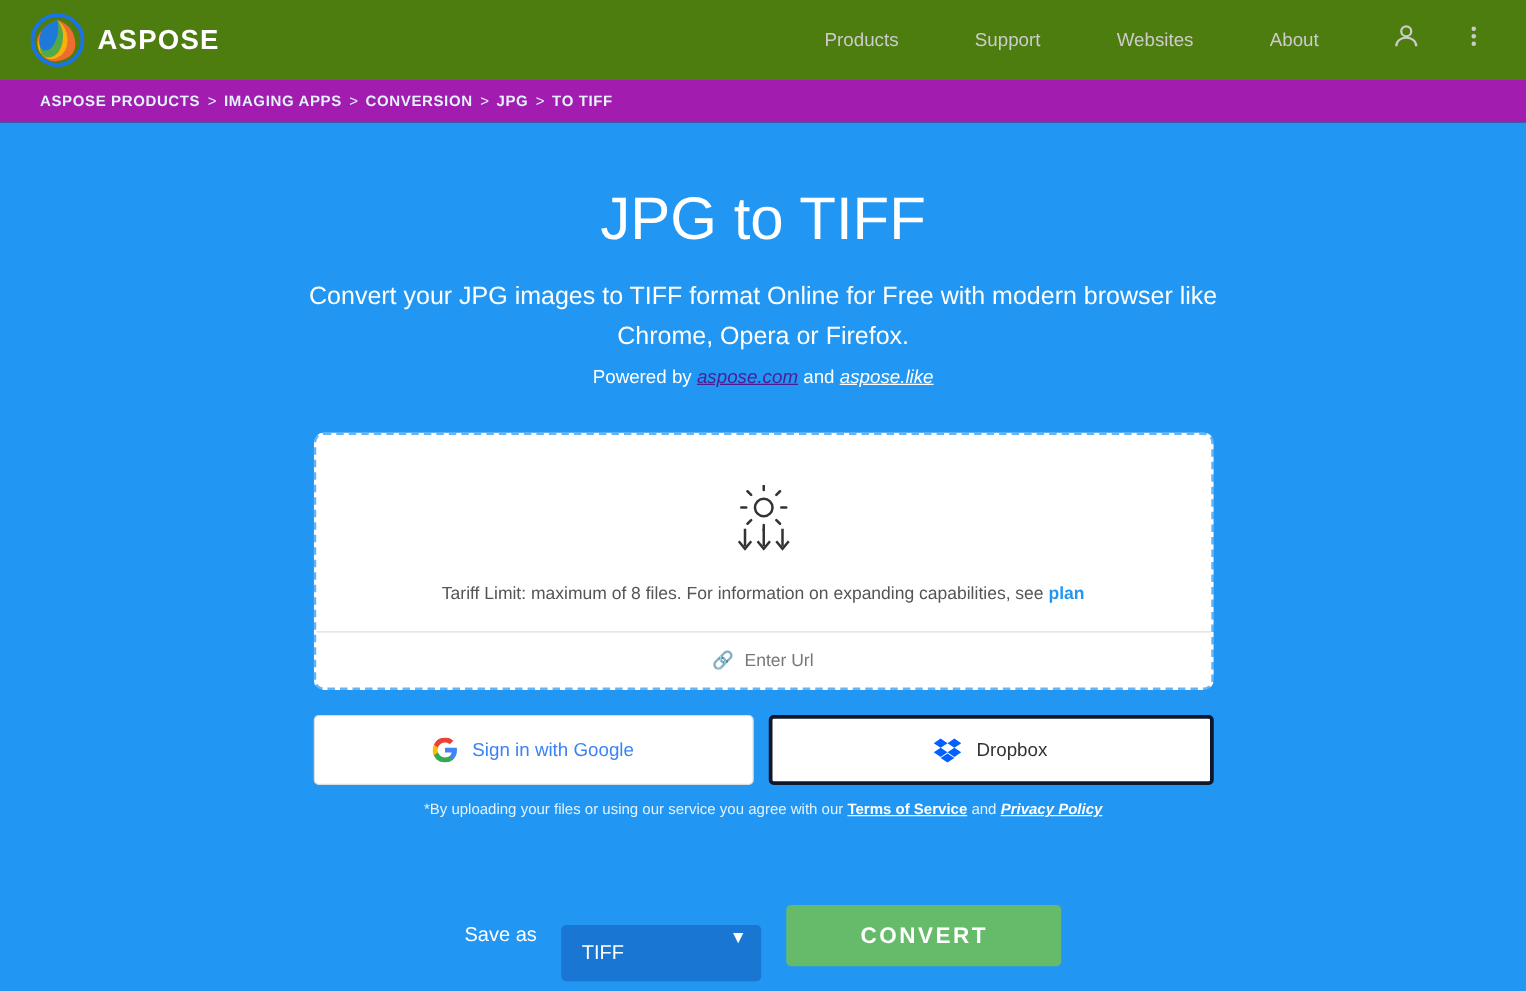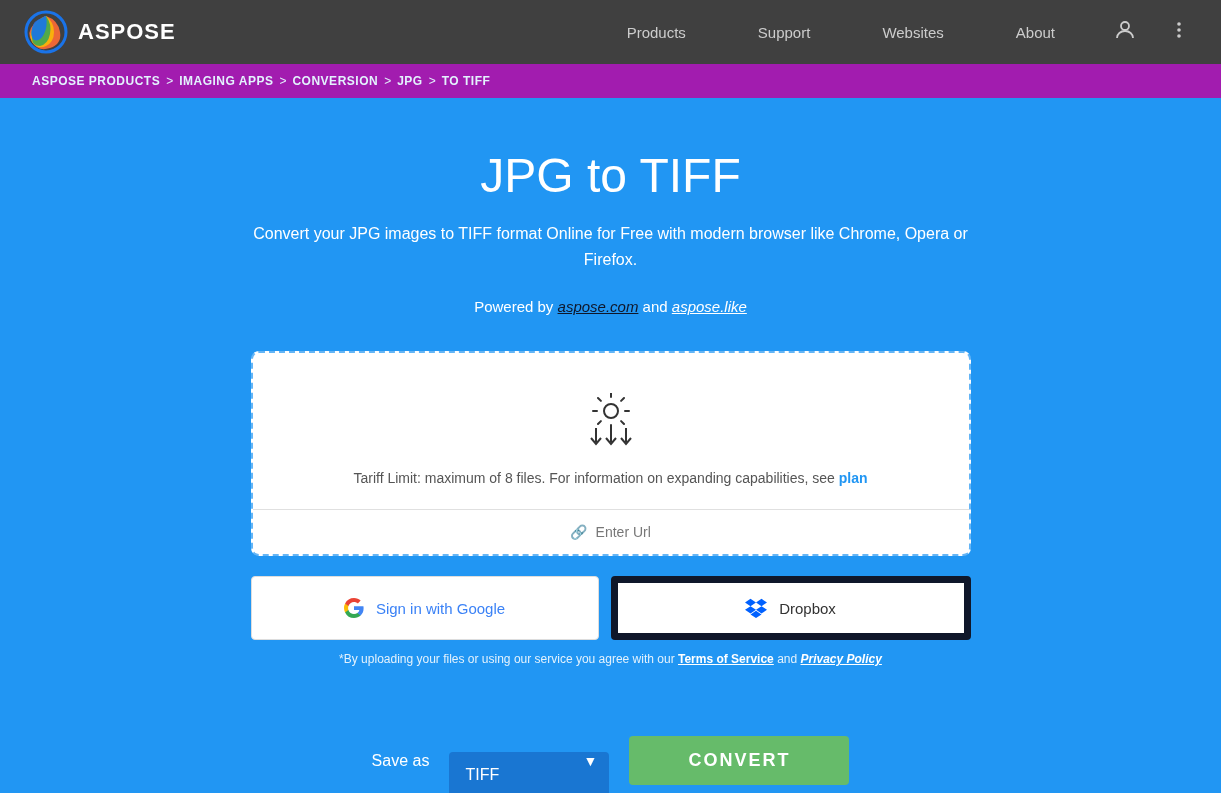--- a/index.html
+++ b/index.html
@@ -1,20 +1,20 @@
 <!DOCTYPE html>
 <html><head>
   <meta charset="utf-8">
   <style>
     * { margin: 0; padding: 0; box-sizing: border-box; }
     body { font-family: Arial, sans-serif; background: #1a1a1a; min-height: 793px; }
 
     
     .navbar {
-      background: #404040;
+      background: #4d7c0f;
       display: flex;
       align-items: center;
       height: 64px;
       padding: 0 24px;
       position: relative;
     }
     .navbar-logo {
       display: flex;
       align-items: center;
       gap: 10px;
@@ -25,21 +25,21 @@
       height: 44px;
     }
     .logo-text {
       color: #fff;
       font-size: 22px;
       font-weight: bold;
       letter-spacing: 1px;
     }
     .navbar-links {
       display: flex;
-      gap: 12px;
+      gap: 1px;
       margin-right: 20px;
     }
     .navbar-link {
       color: #ccc;
       font-size: 15px;
       padding: 0 30px;
       height: 64px;
       display: flex;
       align-items: center;
       cursor: pointer;
@@ -94,25 +94,25 @@
     .page-title {
       color: #fff;
       font-size: 48px;
       font-weight: normal;
       margin-bottom: 18px;
       text-align: center;
     }
 
     .page-subtitle {
       color: #fff;
-      font-size: 16px;
+      font-size: 20px;
       text-align: center;
       max-width: 760px;
       line-height: 1.6;
-      margin-bottom: 26px;
+      margin-bottom: 8px;
     }
 
     .powered-by {
       color: #fff;
       font-size: 15px;
       text-align: center;
       margin-bottom: 36px;
     }
     .powered-by a {
       color: #fff;
@@ -196,21 +196,21 @@
       justify-content: center;
       gap: 12px;
       cursor: pointer;
       font-size: 15px;
       color: #3b82f6;
       font-weight: 500;
     }
     .dropbox-btn {
       flex: 1;
       background: #fff;
-      border: 7px solid #0f172a;
+      border: 3px solid #0f172a;
       border-radius: 4px;
       padding: 14px 20px;
       display: flex;
       align-items: center;
       justify-content: center;
       gap: 12px;
       cursor: pointer;
       font-size: 15px;
       color: #333;
       font-weight: 500;
@@ -346,21 +346,21 @@
   <a class="breadcrumb-item">CONVERSION</a>
   <span class="breadcrumb-sep">&gt;</span>
   <a class="breadcrumb-item">JPG</a>
   <span class="breadcrumb-sep">&gt;</span>
   <a class="breadcrumb-item">TO TIFF</a>
 </div>
 
 <div class="main-content">
   <h1 class="page-title">JPG to TIFF</h1>
   <p class="page-subtitle">Convert your JPG images to TIFF format Online for Free with modern browser like Chrome, Opera or Firefox.</p>
-  <p class="powered-by">Powered by <a href="#" style="color:#0f172a;font-style:italic;text-decoration:underline;margin-top:30px;">aspose.com</a> and <a href="#" style="color:#fff;font-style:italic;text-decoration:underline;">aspose.like</a></p>
+  <p class="powered-by">Powered by <a href="#" style="color:#4c1d95;font-style:italic;text-decoration:underline;margin-top:30px;">aspose.com</a> and <a href="#" style="color:#fff;font-style:italic;text-decoration:underline;">aspose.like</a></p>
 
   <div class="upload-box">
     <div class="upload-icon">
       <svg width="60" height="55" viewBox="0 0 60 55" fill="none" xmlns="http://www.w3.org/2000/svg">
 
         <g transform="translate(10, 0)">
           <circle cx="20" cy="18" r="7" stroke="#333" stroke-width="2" fill="none"></circle>
           <path d="M20 4 L20 0M20 36 L20 32M34 18 L38 18M2 18 L6 18M30.1 7.9 L33 5M7 31 L9.9 28.1M30.1 28.1 L33 31M7 5 L9.9 7.9" stroke="#333" stroke-width="2" stroke-linecap="round"></path>
         </g>
 

